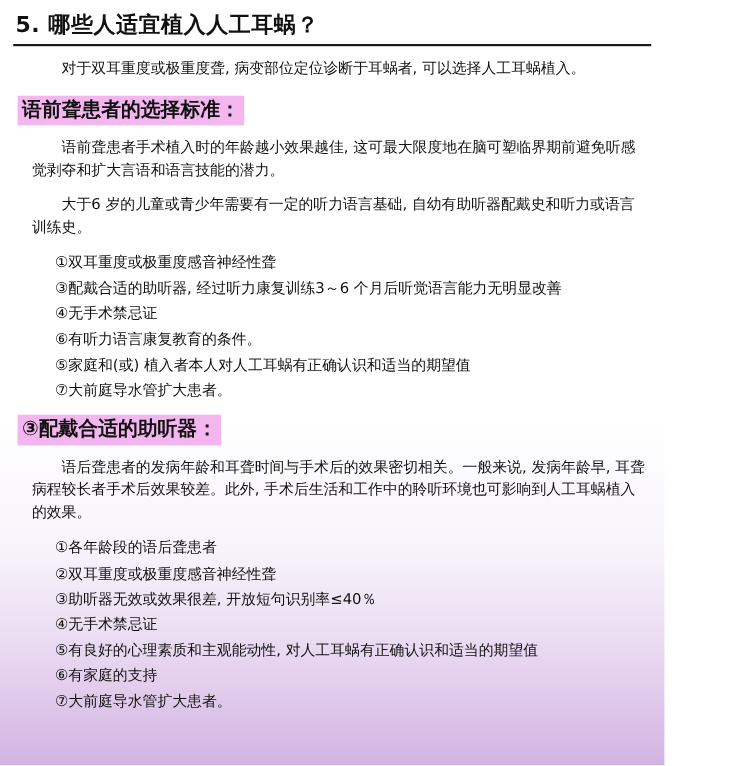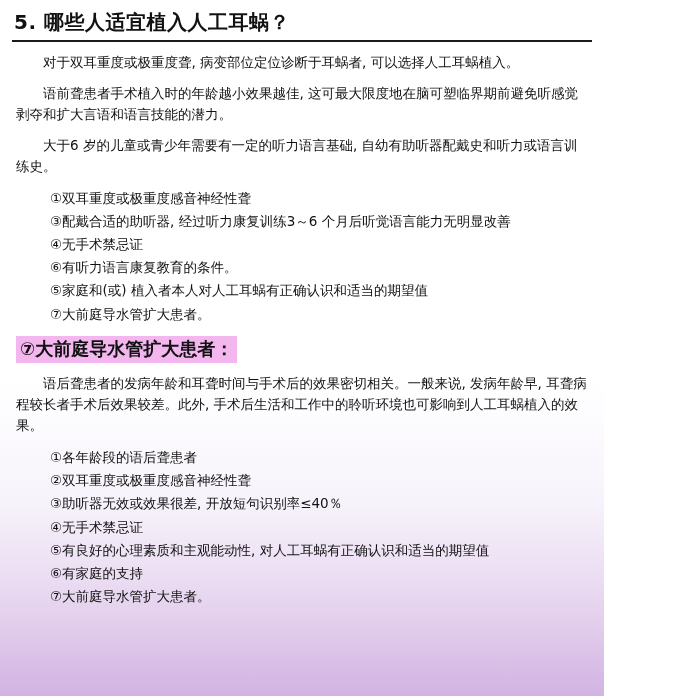--- a/index.html
+++ b/index.html
@@ -35,21 +35,21 @@
   }
   .title-rule {
     margin: 4px 12px 10px 12px;
     height: 2px;
     background: #1a1a1a;
   }
   .content {
     padding: 0 16px;
   }
   p.body {
-    margin: 0 0 10px 0;
+    margin: 0 0 10px 13px;
     font-size: 13.5px;
     line-height: 1.55;
     color: #111111;
   }
   p.body.indent {
     text-indent: 2em;
   }
   .section-head {
     display: inline-block;
     margin: 4px 0 8px 0;
@@ -86,35 +86,38 @@
   <div class="title-row">
     <div class="title-text">5. 哪些人适宜植入人工耳蜗？</div>
   </div>
   <div class="title-rule"></div>
 
   <div class="content">
 
     <p class="body indent">对于双耳重度或极重度聋, 病变部位定位诊断于耳蜗者, 可以选择人工耳蜗植入。</p>
 
     <div class="block">
+      <div class="section-head-wrap">
+        <span class="section-head">语前聋患者的选择标准：</span>
+      </div>
       <p class="body indent">语前聋患者手术植入时的年龄越小效果越佳, 这可最大限度地在脑可塑临界期前避免听感觉剥夺和扩大言语和语言技能的潜力。</p>
       <p class="body indent">大于6 岁的儿童或青少年需要有一定的听力语言基础, 自幼有助听器配戴史和听力或语言训练史。</p>
       <ul class="numlist">
         <li>①双耳重度或极重度感音神经性聋</li>
         <li>③配戴合适的助听器, 经过听力康复训练3～6 个月后听觉语言能力无明显改善</li>
         <li>④无手术禁忌证</li>
         <li>⑥有听力语言康复教育的条件。</li>
         <li>⑤家庭和(或) 植入者本人对人工耳蜗有正确认识和适当的期望值</li>
         <li>⑦大前庭导水管扩大患者。</li>
       </ul>
     </div>
 
     <div class="block">
       <div class="section-head-wrap">
-        <span class="section-head">⑦大前庭导水管扩大患者：</span>
+        <span class="section-head">③配戴合适的助听器：</span>
       </div>
       <p class="body indent">语后聋患者的发病年龄和耳聋时间与手术后的效果密切相关。一般来说, 发病年龄早, 耳聋病程较长者手术后效果较差。此外, 手术后生活和工作中的聆听环境也可影响到人工耳蜗植入的效果。</p>
       <ul class="numlist">
         <li>①各年龄段的语后聋患者</li>
         <li>②双耳重度或极重度感音神经性聋</li>
         <li>③助听器无效或效果很差, 开放短句识别率≤40％</li>
         <li>④无手术禁忌证</li>
         <li>⑤有良好的心理素质和主观能动性, 对人工耳蜗有正确认识和适当的期望值</li>
         <li>⑥有家庭的支持</li>
         <li>⑦大前庭导水管扩大患者。</li>

